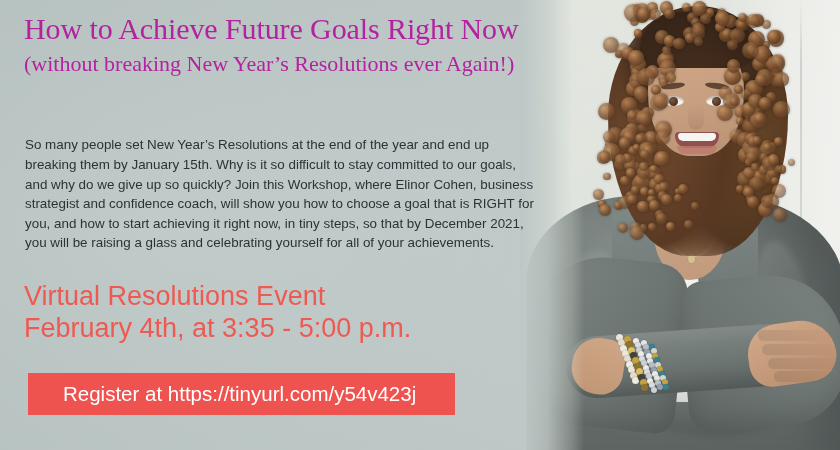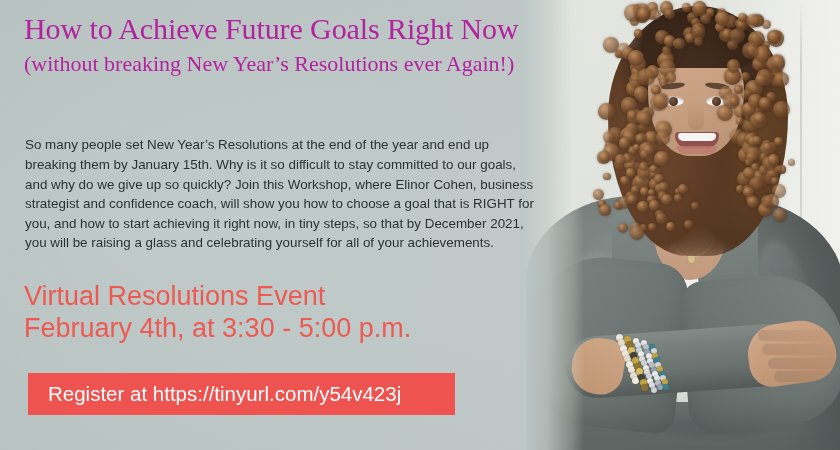--- a/index.html
+++ b/index.html
@@ -363,21 +363,21 @@
     position: absolute;
     left: 28px;
     top: 373px;
     width: 427px;
     height: 42px;
     background: #ef5350;
     border: none;
     display: flex;
     align-items: center;
     cursor: pointer;
-    padding: 0;
+    padding: 15px;
   }
   .register-btn-label {
     color: #ffffff;
     font-family: "Liberation Sans", sans-serif;
     font-size: 20.5px;
     line-height: 24px;
     font-weight: 400;
     padding-left: 20px;
     white-space: nowrap;
   }
@@ -755,20 +755,20 @@
 
     <div class="title">How to Achieve Future Goals Right Now</div>
 
     <div class="subtitle">(without breaking New Year’s Resolutions ever Again!)</div>
 
 
     <p class="body-copy">So many people set New Year’s Resolutions at the end of the year and end up breaking them by January 15th. Why is it so difficult to stay committed to our goals, and why do we give up so quickly? Join this Workshop, where Elinor Cohen, business strategist and confidence coach, will show you how to choose a goal that is RIGHT for you, and how to start achieving it right now, in tiny steps, so that by December 2021, you will be raising a glass and celebrating yourself for all of your achievements.</p>
 
     <div class="event-line-1">Virtual Resolutions Event</div>
 
-    <div class="event-line-2">February 4th, at 3:30 - 5:00 p.m.</div>
+    <div class="event-line-2">February 4th, at 3:35 - 5:00 p.m.</div>
 
     <button class="register-btn">
       <span class="register-btn-label">Register at https://tinyurl.com/y54v423j</span>
     </button>
 
   </div>
 </div>
 
 </body></html>

